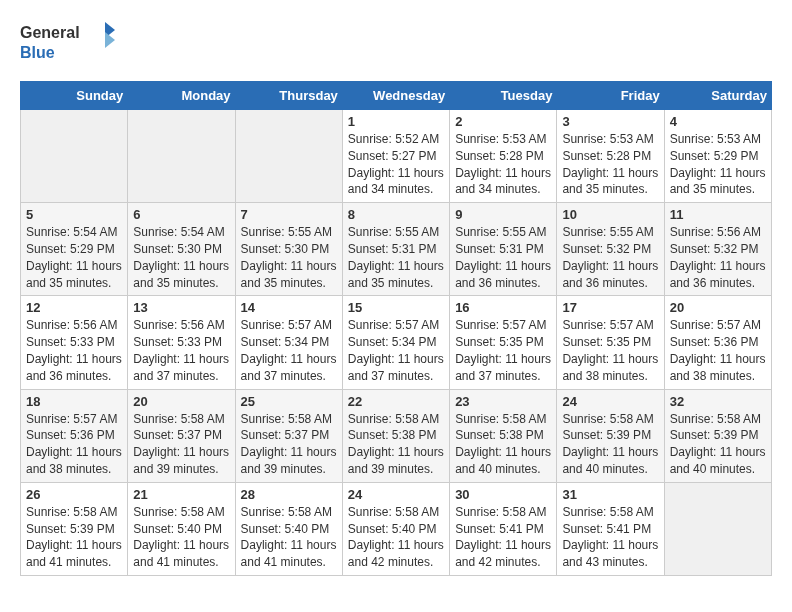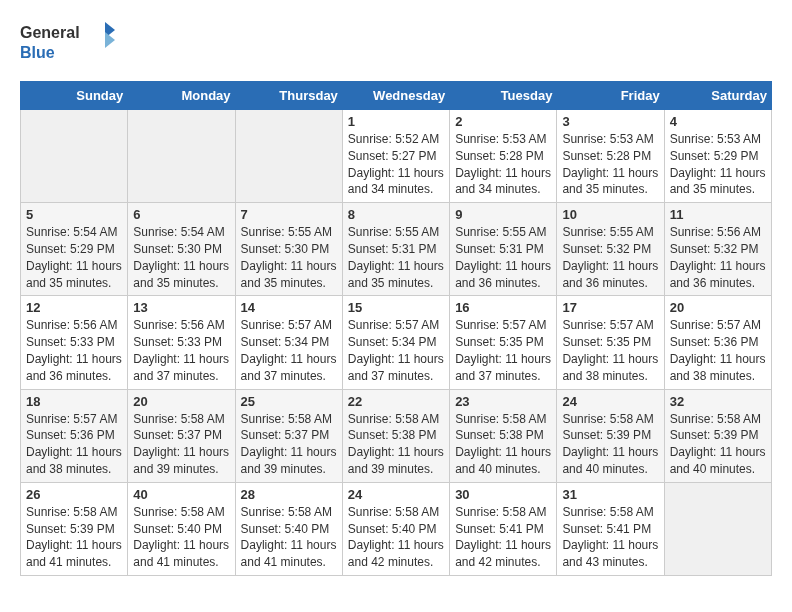--- a/index.html
+++ b/index.html
@@ -317,21 +317,21 @@
       <tr>
         <td>
         <div class="day-number">26</div>
         <div class="cell-text">
           Sunrise: 5:58 AM<br>
           Sunset: 5:39 PM<br>
           Daylight: 11 hours and 41 minutes.
         </div>
       </td>
         <td>
-        <div class="day-number">40</div>
+        <div class="day-number">21</div>
         <div class="cell-text">
           Sunrise: 5:58 AM<br>
           Sunset: 5:40 PM<br>
           Daylight: 11 hours and 41 minutes.
         </div>
       </td>
         <td>
         <div class="day-number">28</div>
         <div class="cell-text">
           Sunrise: 5:58 AM<br>

